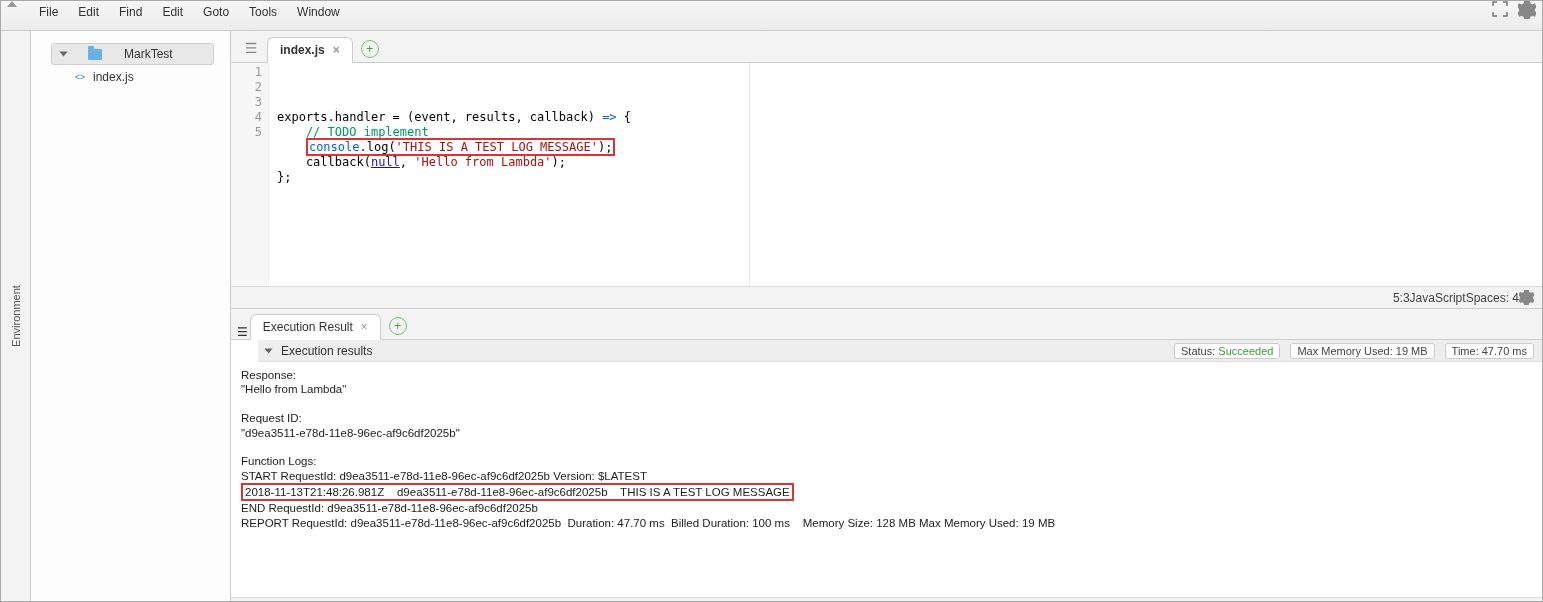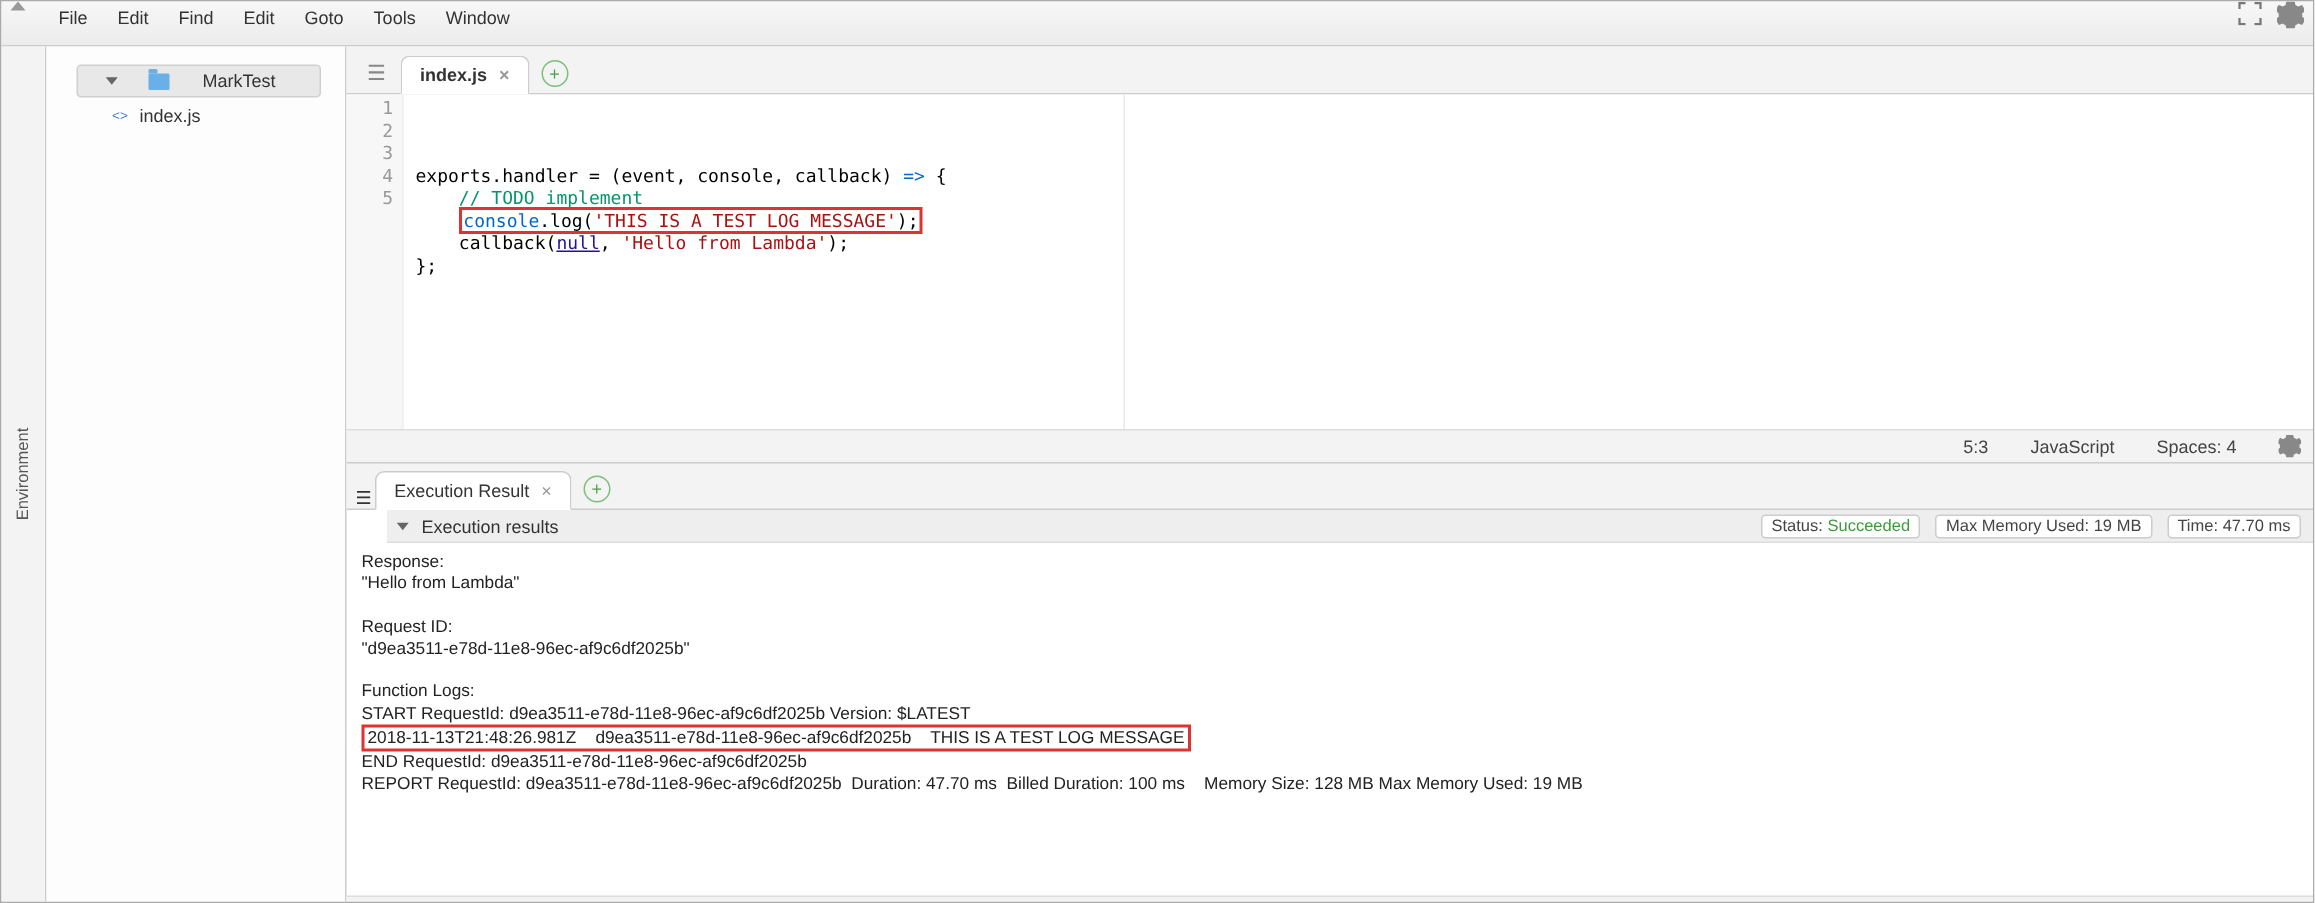--- a/index.html
+++ b/index.html
@@ -15,21 +15,21 @@
 
 
 .main { display: flex; flex: 1; min-height: 0; }
 
 
 .env-tab { width: 30px; background: #f3f3f3; border-right: 1px solid #ccc; display: flex; align-items: center; justify-content: center; }
 .env-tab span { transform: rotate(-90deg); white-space: nowrap; font-size: 11px; color: #555; }
 
 
 .filetree { width: 200px; background: #fdfdfd; border-right: 1px solid #ccc; padding: 8px 4px; }
-.tree-root { display: flex; align-items: center; gap: 22px; background: #e8e8e8; border: 1px solid #d0d0d0; border-radius: 3px; padding: 3px 20px; margin: 4px 12px 2px 16px; cursor: pointer; }
+.tree-root { display: flex; align-items: center; gap: 22px; background: #e8e8e8; border: 1px solid #d0d0d0; border-radius: 3px; padding: 3px 9px; margin: 4px 12px 2px 16px; cursor: pointer; }
 .tree-root .disclosure { width: 0; height: 0; border-top: 4px solid transparent; border-bottom: 4px solid transparent; border-left: 0; border-right: 0; border-left: 5px solid #666; transform: rotate(90deg); }
 .tree-file { display: flex; align-items: center; gap: 6px; padding: 3px 6px 3px 38px; cursor: pointer; }
 .folder-icon { width: 14px; height: 11px; background: #6ab0e8; border-radius: 1px; position: relative; }
 .folder-icon::before { content: ''; position: absolute; top: -3px; left: 0; width: 6px; height: 3px; background: #6ab0e8; border-radius: 1px 1px 0 0; }
 .js-icon { width: 14px; height: 14px; display:flex; align-items:center; justify-content:center; font-size:9px; color:#3b7fc4; }
 
 
 .editor-col { flex: 1; display: flex; flex-direction: column; min-width: 0; }
 
 
@@ -48,21 +48,21 @@
 .code .c-fn { color: #06c; }
 .code .c-str { color: #a11; }
 .code .c-null { color: #219; text-decoration: underline; }
 .code .c-op { color: #06c; }
 .code .c-cmt { color: #096; }
 .code .hl-red { border: 2px solid #d33; padding: 0 1px; margin-top: 44px; }
 .code .vline { position: absolute; top: 0; bottom: 0; left: 480px; width: 1px; background: #e8e8e8; }
 .cursor-line { position: absolute; left: 0; right: 0; top: 62px; height: 15px; background: #f0f0f0; z-index: -1; }
 
 
-.statusbar { height: 22px; background: #f3f3f3; border-top: 1px solid #ddd; display:flex; align-items:center; justify-content:flex-end; gap: 28px; padding: 0 8px; font-size: 12px; color:#444; }
+.statusbar { height: 22px; background: #f3f3f3; border-top: 1px solid #ddd; display:flex; align-items:center; justify-content:flex-end; gap: 0; padding: 0 8px; font-size: 12px; color:#444; }
 .statusbar .gear { color:#888; }
 
 
 .bottom-tabs { display: flex; align-items: flex-end; height: 32px; background: #f3f3f3; border-top: 1px solid #ccc; border-bottom: 1px solid #ccc; padding-left: 6px; gap: 2px; }
 .exec-header { height: 22px; background: #eee; border-bottom: 1px solid #ddd; display:flex; align-items:center; padding: 0 8px; gap: 10px; font-size: 12px; margin-left: 27px; }
 .exec-header .disclosure2 { width:0;height:0;border-top:4px solid transparent;border-bottom:4px solid transparent;border-left:5px solid #666; transform: rotate(90deg);}
 .exec-header .spacer { flex:1; }
 .chip { background:#fff; border:1px solid #ccc; border-radius:3px; padding: 1px 6px; font-size:11px; color:#444; }
 .chip .ok { color: #3a9b3a; }
 .exec-body { flex: 1; overflow: auto; padding: 6px 10px; font-family: Liberation Sans, sans-serif; font-size: 11.5px; line-height: 1.25; white-space: pre; color:#222; }
@@ -131,21 +131,21 @@
         <div class="gutter">
           <div>1</div>
           <div>2</div>
           <div>3</div>
           <div>4</div>
           <div>5</div>
         </div>
         <div class="code">
 <div class="cursor-line"></div>
 <div class="vline"></div>
-<span class="c-id">exports</span><span class="c-id">.handler = (event, console, callback) </span><span class="c-op">=&gt;</span><span class="c-id"> {</span>
+<span class="c-id">exports</span><span class="c-id">.handler = (event, results, callback) </span><span class="c-op">=&gt;</span><span class="c-id"> {</span>
 <span class="c-cmt">    // TODO implement</span>
 <span>    </span><span class="hl-red"><span class="c-fn">console</span><span class="c-id">.log(</span><span class="c-str">'THIS IS A TEST LOG MESSAGE'</span><span class="c-id">);</span></span>
 <span class="c-id">    callback(</span><span class="c-null">null</span><span class="c-id">, </span><span class="c-str">'Hello from Lambda'</span><span class="c-id">);</span>
 <span class="c-id">};</span>
         </div>
       </div>
 
       <div class="statusbar">
         <span>5:3</span>
         <span>JavaScript</span>

